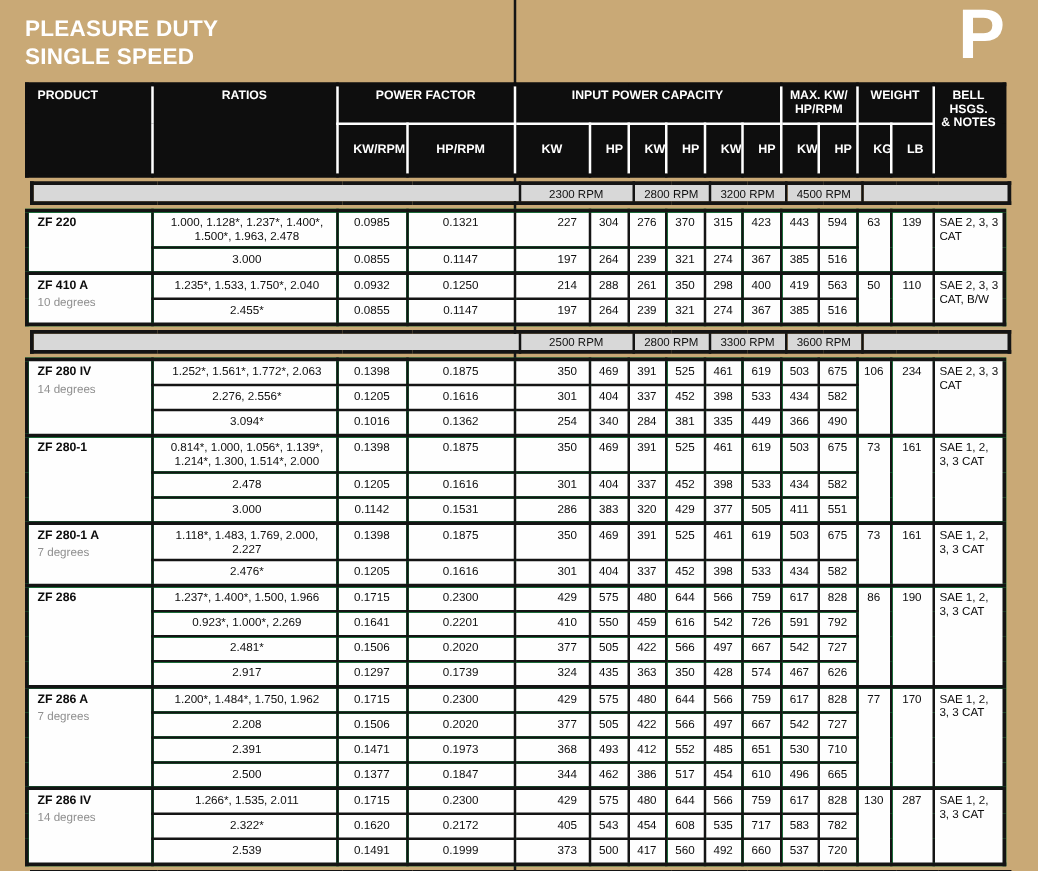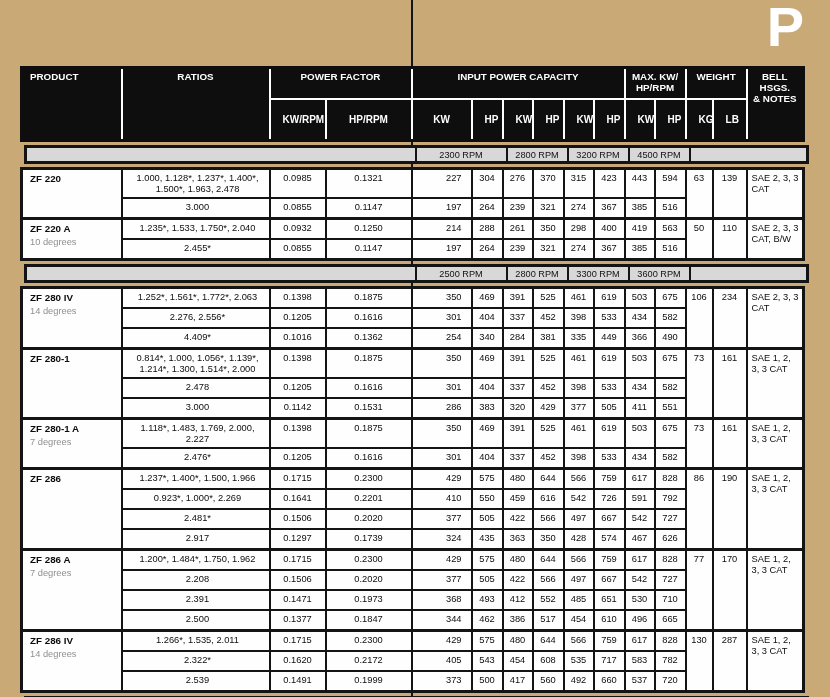--- a/index.html
+++ b/index.html
@@ -74,20 +74,24 @@
   }
 </style>
 </head>
 <body>
 
 <div class="crease"></div>
 
 <div class="content">
 
   <div class="title-band">
+    <div class="page-title">
+      <div>PLEASURE DUTY</div>
+      <div>SINGLE SPEED</div>
+    </div>
     <div class="page-letter">P</div>
   </div>
 
   <div class="table-wrap">
 
     <table class="grid head">
       <colgroup>
           <col style="width:100px">
           <col style="width:148px">
           <col style="width:56px">
@@ -211,21 +215,21 @@
               <td class="n">321</td>
               <td class="n">274</td>
               <td class="n">367</td>
               <td class="n">385</td>
               <td class="n">516</td>
             </tr>
           </tbody>
           <tbody>
             <tr>
               <td class="product-cell" rowspan="2">
-                <span class="pname">ZF 220 A</span>
+                <span class="pname">ZF 410 A</span>
                 <span class="pdeg">10 degrees</span>
               </td>
               <td class="ratio-cell">1.235*, 1.533, 1.750*, 2.040</td>
               <td class="n">0.0932</td>
               <td class="n">0.1250</td>
               <td class="n-first">214</td>
               <td class="n">288</td>
               <td class="n">261</td>
               <td class="n">350</td>
               <td class="n">298</td>
@@ -326,21 +330,21 @@
               <td class="n-first">301</td>
               <td class="n">404</td>
               <td class="n">337</td>
               <td class="n">452</td>
               <td class="n">398</td>
               <td class="n">533</td>
               <td class="n">434</td>
               <td class="n">582</td>
             </tr>
             <tr>
-              <td class="ratio-cell">4.409*</td>
+              <td class="ratio-cell">3.094*</td>
               <td class="n">0.1016</td>
               <td class="n">0.1362</td>
               <td class="n-first">254</td>
               <td class="n">340</td>
               <td class="n">284</td>
               <td class="n">381</td>
               <td class="n">335</td>
               <td class="n">449</td>
               <td class="n">366</td>
               <td class="n">490</td>

